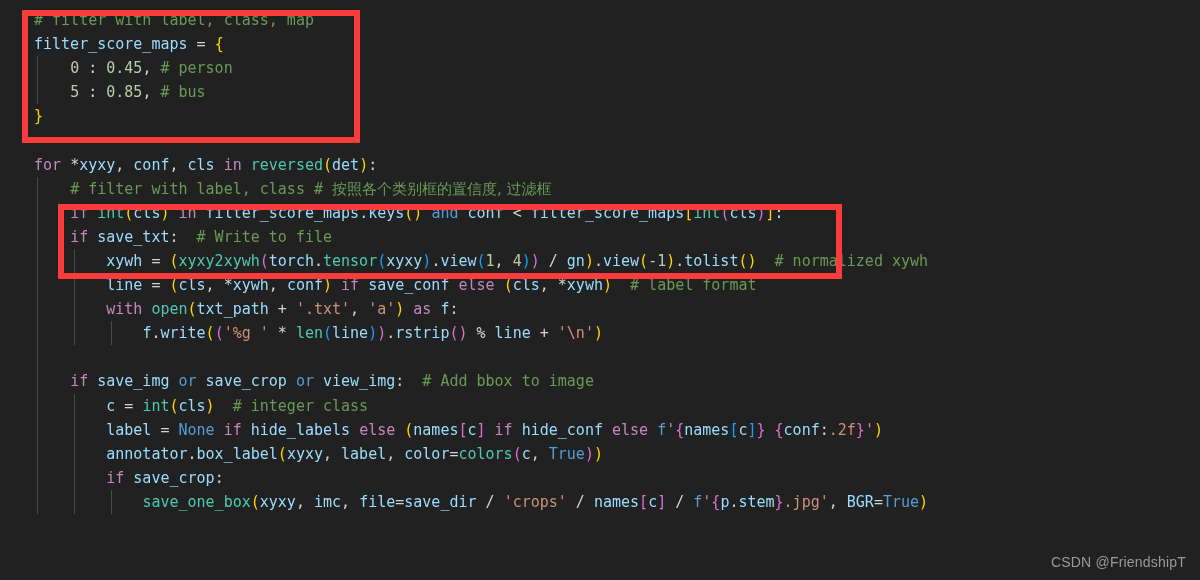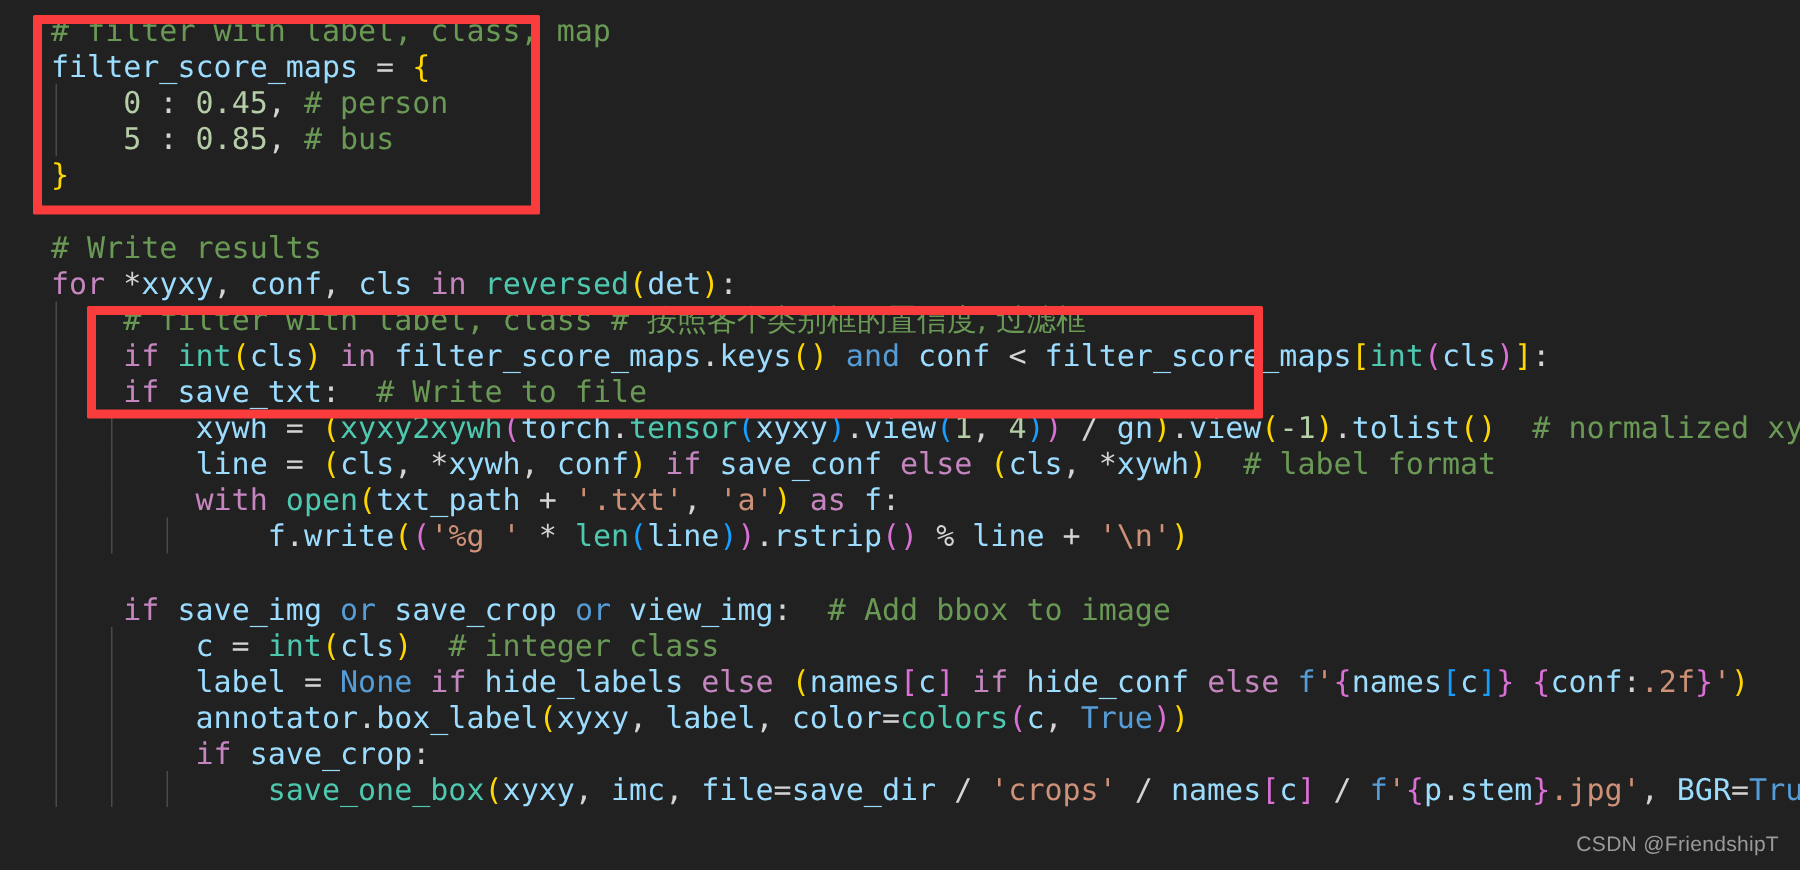--- a/index.html
+++ b/index.html
@@ -24,21 +24,21 @@
     left: 0;
     top: 0;
     width: 1200px;
     height: 580px;
     padding: 0;
   }
   .line {
     position: relative;
     height: 24.1px;
     line-height: 24.1px;
-    font-size: 20px;
+    font-size: 15px;
     white-space: pre;
     letter-spacing: 0px;
     font-family: "DejaVu Sans Mono", "Liberation Mono", monospace;
   }
   .line .txt { position: relative; z-index: 2; }
 
   
   .guide {
     position: absolute;
     top: 0;
@@ -96,21 +96,20 @@
     <div class="line" style="top:8px;padding-left:34px;"><span class="txt"><span class="var" style="color: rgb(156, 220, 254);">filter_score_maps</span><span class="op"> = </span><span class="p1" style="color: rgb(255, 215, 0);">{</span></span></div>
 
     <div class="line" style="top:8px;padding-left:34px;"><span class="guide" style="left: 37px; background: rgb(74, 74, 74);"></span><span class="txt">    <span class="num" style="color: rgb(181, 206, 168);">0</span><span class="op"> : </span><span class="num" style="color: rgb(181, 206, 168);">0.45</span><span class="op">, </span><span class="cmt" style="color: rgb(106, 153, 85);"># person</span></span></div>
 
     <div class="line" style="top:8px;padding-left:34px;"><span class="guide" style="left: 37px; background: rgb(74, 74, 74);"></span><span class="txt">    <span class="num" style="color: rgb(181, 206, 168);">5</span><span class="op"> : </span><span class="num" style="color: rgb(181, 206, 168);">0.85</span><span class="op">, </span><span class="cmt" style="color: rgb(106, 153, 85);"># bus</span></span></div>
 
     <div class="line" style="top:8px;padding-left:34px;"><span class="txt"><span class="p1" style="color: rgb(255, 215, 0);">}</span></span></div>
 
     <div class="line" style="top:8px;"><span class="txt"> </span></div>
 
-    <div class="line" style="top:8px;padding-left:34px;"><span class="txt"><span class="cmt" style="color: rgb(106, 153, 85);"># Write results</span></span></div>
 
     <div class="line" style="top:8px;padding-left:34px;"><span class="txt"><span class="kw" style="color: rgb(197, 134, 192);">for</span><span class="op"> </span><span class="op">*</span><span class="var" style="color: rgb(156, 220, 254);">xyxy</span><span class="op">, </span><span class="var" style="color: rgb(156, 220, 254);">conf</span><span class="op">, </span><span class="var" style="color: rgb(156, 220, 254);">cls</span><span class="op"> </span><span class="kw" style="color: rgb(197, 134, 192);">in</span><span class="op"> </span><span class="fn" style="color: rgb(78, 201, 176);">reversed</span><span class="p1" style="color: rgb(255, 215, 0);">(</span><span class="var" style="color: rgb(156, 220, 254);">det</span><span class="p1" style="color: rgb(255, 215, 0);">)</span><span class="op">:</span></span></div>
 
     <div class="line" style="top:8px;padding-left:34px;"><span class="guide" style="left: 37px; background: rgb(74, 74, 74);"></span><span class="txt">    <span class="cmt" style="color: rgb(106, 153, 85);"># filter with label, class # </span><span class="cmt" style="font-family: &quot;DejaVu Sans&quot;, sans-serif; color: rgb(106, 153, 85);">按照各个类别框的置信度, 过滤框</span></span></div>
 
     <div class="line" style="top:8px;padding-left:34px;"><span class="guide" style="left: 37px; background: rgb(74, 74, 74);"></span><span class="txt">    <span class="kw" style="color: rgb(197, 134, 192);">if</span><span class="op"> </span><span class="fn" style="color: rgb(78, 201, 176);">int</span><span class="p1" style="color: rgb(255, 215, 0);">(</span><span class="var" style="color: rgb(156, 220, 254);">cls</span><span class="p1" style="color: rgb(255, 215, 0);">)</span><span class="op"> </span><span class="kw" style="color: rgb(197, 134, 192);">in</span><span class="op"> </span><span class="var" style="color: rgb(156, 220, 254);">filter_score_maps</span><span class="op">.</span><span class="var" style="color: rgb(156, 220, 254);">keys</span><span class="p1" style="color: rgb(255, 215, 0);">()</span><span class="op"> </span><span class="kw2" style="color: rgb(86, 156, 214);">and</span><span class="op"> </span><span class="var" style="color: rgb(156, 220, 254);">conf</span><span class="op"> &lt; </span><span class="var" style="color: rgb(156, 220, 254);">filter_score_maps</span><span class="p1" style="color: rgb(255, 215, 0);">[</span><span class="fn" style="color: rgb(78, 201, 176);">int</span><span class="p2" style="color: rgb(218, 112, 214);">(</span><span class="var" style="color: rgb(156, 220, 254);">cls</span><span class="p2" style="color: rgb(218, 112, 214);">)</span><span class="p1" style="color: rgb(255, 215, 0);">]</span><span class="op">:</span></span></div>
 
 
     <div class="line" style="top:8px;padding-left:34px;"><span class="guide" style="left: 37px; background: rgb(74, 74, 74);"></span><span class="txt">    <span class="kw" style="color: rgb(197, 134, 192);">if</span><span class="op"> </span><span class="var" style="color: rgb(156, 220, 254);">save_txt</span><span class="op">:  </span><span class="cmt" style="color: rgb(106, 153, 85);"># Write to file</span></span></div>
 

